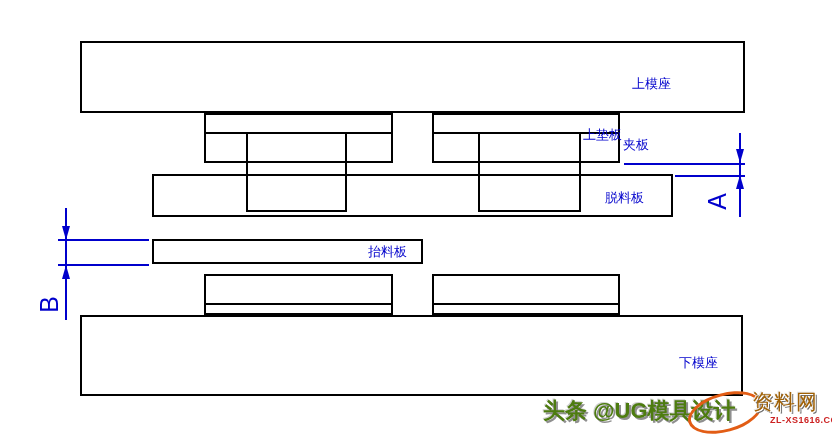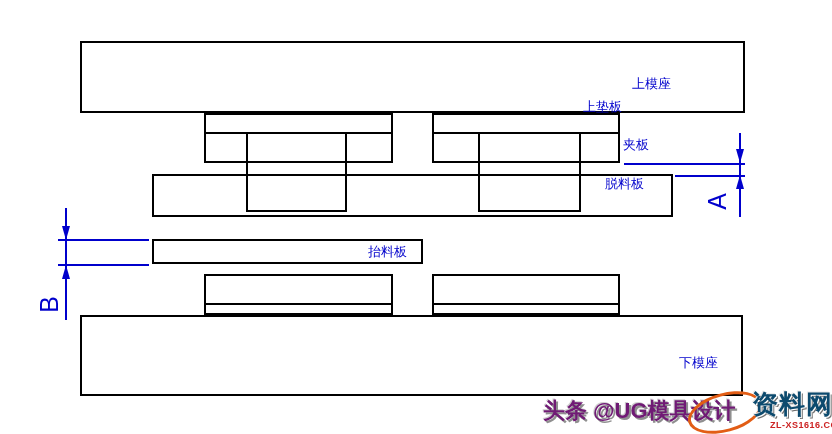--- a/index.html
+++ b/index.html
@@ -22,37 +22,37 @@
   }
   .dim-wrap{position:absolute;display:flex;align-items:center;justify-content:center;}
   .dim-letter{
     color:#0000cc;font-size:25px;line-height:1;transform:rotate(-90deg);
     font-family:"Liberation Sans", sans-serif;
   }
   
   .wm-byline{
     position:absolute;left:543px;top:398px;z-index:2;
     font-size:22px;font-weight:bold;line-height:1.2;white-space:nowrap;
-    color:#701a75;
+    color:#4d7c0f;
     text-shadow:2px 2px 0 #8f8f8f,-1px -1px 0 #cfcfcf;
   }
   .wm-logo{position:absolute;left:686px;top:389px;width:84px;height:44px;z-index:3;}
   .wm-ellipse{
     position:absolute;left:1px;top:4px;width:70px;height:33px;
     border:3px solid #e25d15;border-radius:50%;transform:rotate(-15deg);
   }
   .wm-letters{
     position:absolute;left:12px;top:1px;
     font-size:31px;font-style:italic;font-weight:bold;line-height:1.2;
     color:#1b52cc;text-shadow:1px 1px 0 #9db9e8;
   }
   .wm-site{position:absolute;left:752px;top:391px;z-index:4;width:80px;}
   .wm-site-name{
-    font-size:26px;font-weight:bold;line-height:1;letter-spacing:1px;white-space:nowrap;
-    color:#0c4a6e;
+    font-size:21px;font-weight:normal;line-height:1;letter-spacing:1px;white-space:nowrap;
+    color:#a16207;
     text-shadow:1px 1px 0 #ffffff,2px 2px 0 #6f6f6f,-1px -1px 0 #e8e8e8;
   }
   .wm-site-url{
     margin-top:3px;margin-left:18px;
     font-size:9px;font-weight:bold;letter-spacing:.5px;white-space:nowrap;
     color:#cc2222;
   }
 </style>
 </head>
 <body>
@@ -75,23 +75,23 @@
   <div class="rect" style="left:152px;top:239px;width:271px;height:25px;"></div>
 
   <div class="rect" style="left:204px;top:274px;width:189px;height:41px;"></div>
   <div class="hline" style="left:204px;top:303px;width:189px;"></div>
   <div class="rect" style="left:432px;top:274px;width:188px;height:41px;"></div>
   <div class="hline" style="left:432px;top:303px;width:188px;"></div>
 
   <div class="rect" style="left:80px;top:315px;width:663px;height:81px;"></div>
 
   <span class="lbl" style="left:632px;top:77px;">上模座</span>
-  <span class="lbl" style="left:583px;top:100px;">上垫板</span>
+  <span class="lbl" style="left:583px;top:128px;">上垫板</span>
   <span class="lbl" style="left:587px;top:138px;margin-left:36px;">夹板</span>
-  <span class="lbl" style="left:605px;top:177px;">脱料板</span>
+  <span class="lbl" style="left:605px;top:191px;">脱料板</span>
   <span class="lbl" style="left:368px;top:245px;">抬料板</span>
   <span class="lbl" style="left:631px;top:356px;margin-left:48px;">下模座</span>
 
   <div class="blue-hline" style="left:624px;top:163px;width:121px;"></div>
   <div class="blue-hline" style="left:675px;top:175px;width:70px;"></div>
   <div class="blue-vline" style="left:739px;top:133px;height:84px;"></div>
   <div class="arrow down" style="left:736px;top:149px;"></div>
   <div class="arrow up" style="left:736px;top:175px;"></div>
   <div class="dim-wrap" style="left:704px;top:188px;width:26px;height:26px;">
     <span class="dim-letter">A</span>

